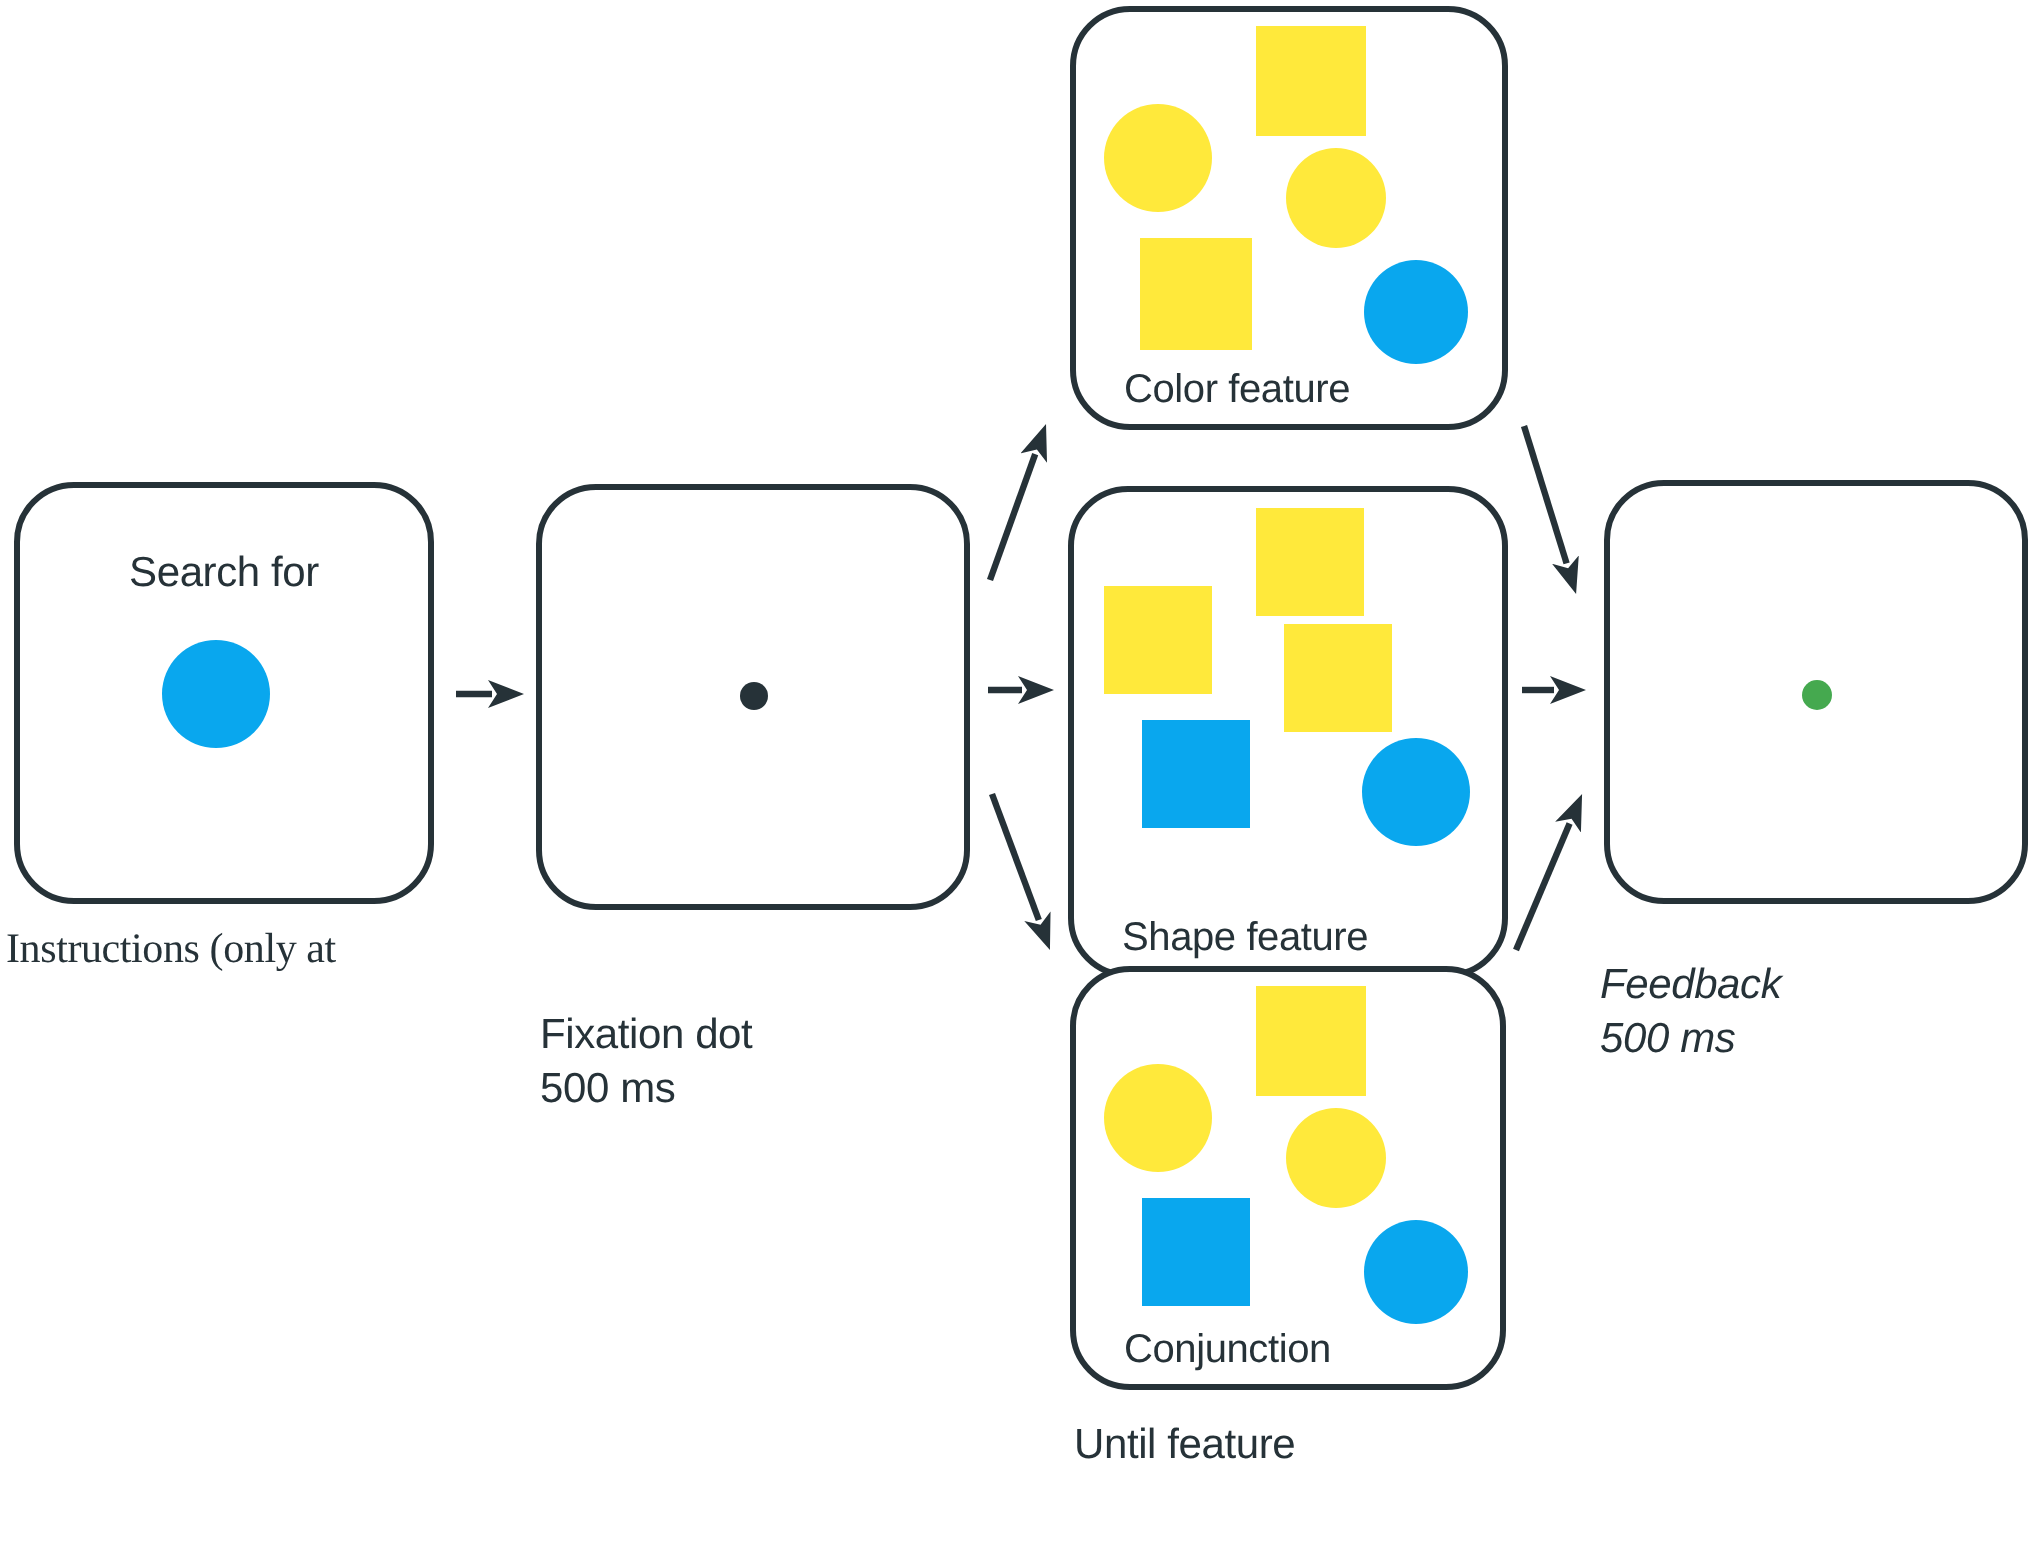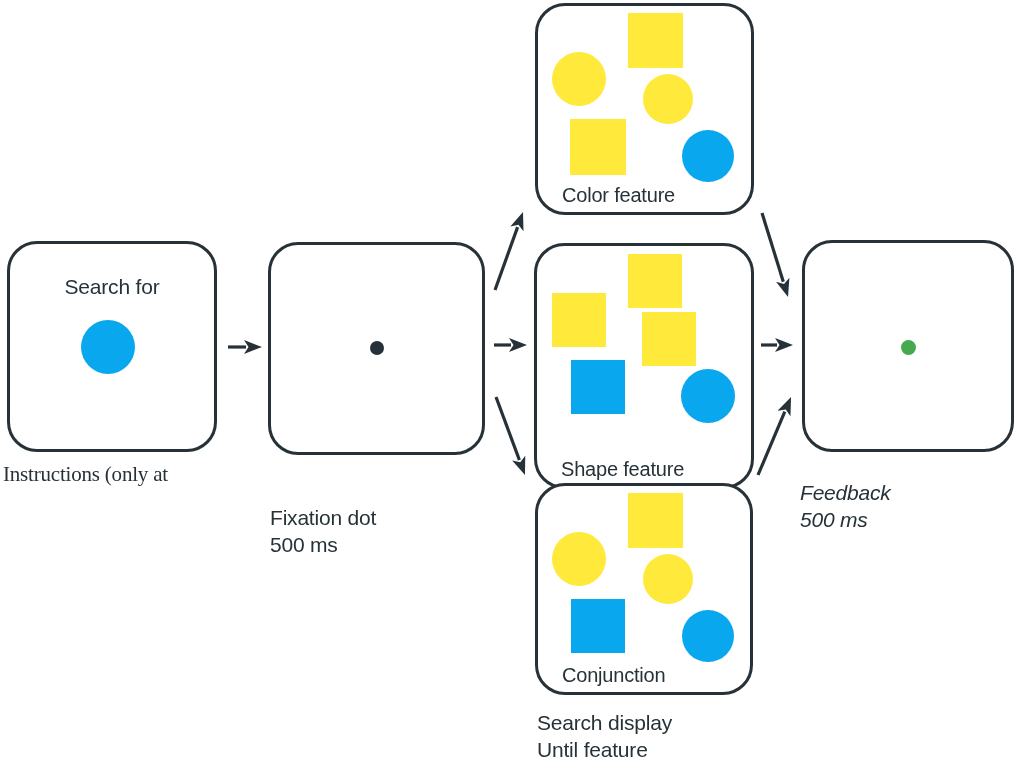--- a/index.html
+++ b/index.html
@@ -116,21 +116,20 @@
   </div>
 
   <div class="caption" id="caption-instructions">
     <div>Instructions (only at</div>
   </div>
   <div class="caption" id="caption-fixation">
     <div>Fixation dot</div>
     <div>500 ms</div>
   </div>
   <div class="caption" id="caption-search">
-    <div>Search display</div>
     <div>Until feature</div>
   </div>
   <div class="caption" id="caption-feedback">
     <div>Feedback</div>
     <div>500 ms</div>
   </div>
 
   <svg id="arrow-layer" viewBox="0 0 1017 777" xmlns="http://www.w3.org/2000/svg">
     <defs>
       <marker id="ah" viewBox="0 0 18 14" refX="2" refY="7" markerWidth="18" markerHeight="14" markerUnits="userSpaceOnUse" orient="auto">

